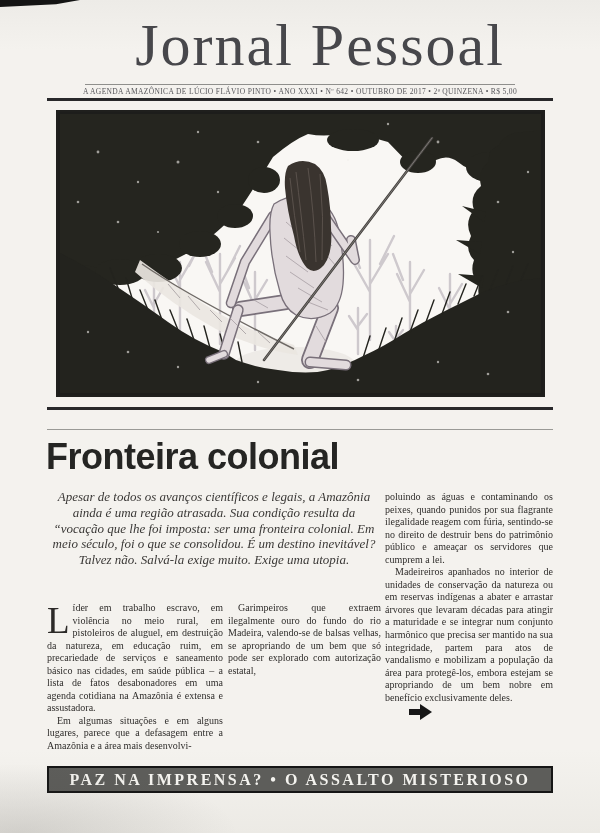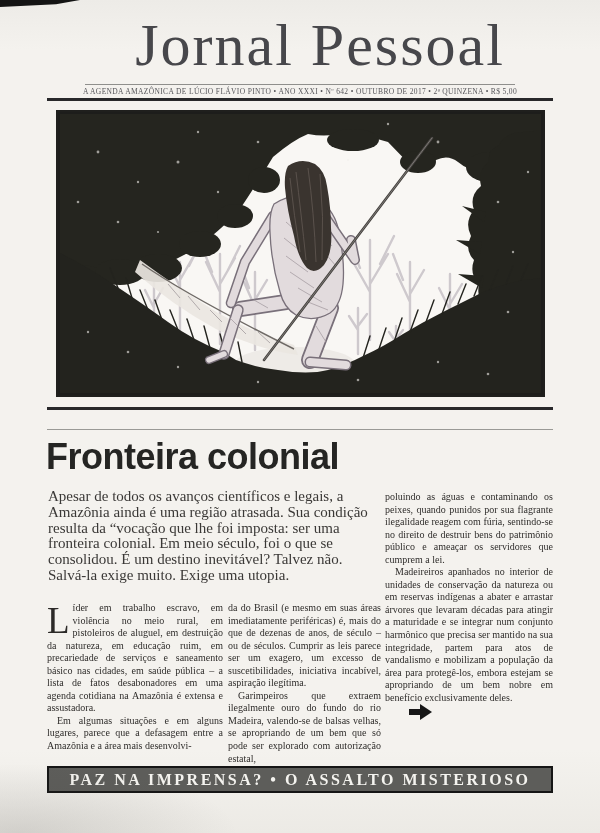--- a/index.html
+++ b/index.html
@@ -29,21 +29,21 @@
     border:2px solid #1f1f1d;box-sizing:border-box;background:#f9f7f4;}
   .illustration svg{display:block;width:100%;height:100%;}
   
   .kicker{position:absolute;left:0;top:412px;width:100%;text-align:center;
     font-size:12px;letter-spacing:3.5px;color:#403f3d;}
   .headline{position:absolute;left:46px;top:436px;
     font-family:"Liberation Sans",sans-serif;font-weight:700;font-size:36px;
     letter-spacing:-.5px;color:#252523;}
   
   .lede{position:absolute;left:48px;top:489px;width:332px;
-    font-size:15px;line-height:15.8px;color:#3a3836;}
+    font-style:italic;font-size:13px;line-height:15.8px;color:#3a3836;text-align:center;}
   
   .bodycol{position:absolute;font-size:10px;line-height:12.55px;text-align:justify;color:#2f2d2b;}
   .bodycol p{margin:0;}
   .bodycol p.indent{text-indent:10px;}
   .col1{left:47px;top:602px;width:176px;}
   .col2{left:228px;top:602px;width:153px;}
   .col3{left:385px;top:491px;width:168px;}
   .dropcap{float:left;font-size:37px;line-height:33px;padding:2px 3px 0 0;color:#2c2a28;}
   .cont-arrow{display:inline-block;vertical-align:-3px;margin-left:4px;}
   
@@ -227,21 +227,20 @@
   <h1 class="headline" style="margin:0">Fronteira colonial</h1>
 
   <div class="lede">Apesar de todos os avanços científicos e legais, a Amazônia ainda é uma região atrasada. Sua condição resulta da “vocação que lhe foi imposta: ser uma fronteira colonial. Em meio século, foi o que se consolidou. É um destino inevitável? Talvez não. Salvá-la exige muito. Exige uma utopia.</div>
 
   <div class="bodycol col1">
     <p><span class="dropcap">L</span><span>íder em trabalho escravo, em violência no meio rural, em pistoleiros de aluguel, em destruição da natureza, em educação ruim, em precariedade de serviços e saneamento básico nas cidades, em saúde pública – a lista de fatos desabonadores em uma agenda cotidiana na Amazônia é extensa e assustadora.</span></p>
     <p class="indent">Em algumas situações e em alguns lugares, parece que a defasagem entre a Amazônia e a área mais desenvolvi-</p>
   </div>
 
   <div class="bodycol col2">
-    <p>da do Brasil (e mesmo em suas áreas imediatamente periféricas) é, mais do que de dezenas de anos, de século – ou de séculos. Cumprir as leis parece ser um exagero, um excesso de suscetibilidades, iniciativa incabível, aspiração ilegítima.</p>
     <p class="indent">Garimpeiros que extraem ilegalmente ouro do fundo do rio Madeira, valendo-se de balsas velhas, se apropriando de um bem que só pode ser explorado com autorização estatal,</p>
   </div>
 
   <div class="bodycol col3">
     <p>poluindo as águas e contaminando os peixes, quando punidos por sua flagrante ilegalidade reagem com fúria, sentindo-se no direito de destruir bens do patrimônio público e ameaçar os servidores que cumprem a lei.</p>
     <p class="indent">Madeireiros apanhados no interior de unidades de conservação da natureza ou em reservas indígenas a abater e arrastar árvores que levaram décadas para atingir a maturidade e se integrar num conjunto harmônico que precisa ser mantido na sua integridade, partem para atos de vandalismo e mobilizam a população da área para protegê-los, embora estejam se apropriando de um bem nobre em benefício exclusivamente deles.</p>
     <p class="indent"><span class="cont-arrow"><svg width="23" height="16" viewBox="0 0 23 16">
             <path d="M0,5 h11 v-5 l12,8 l-12,8 v-5 h-11 z" fill="#161616"></path>
           </svg></span></p>
   </div>

